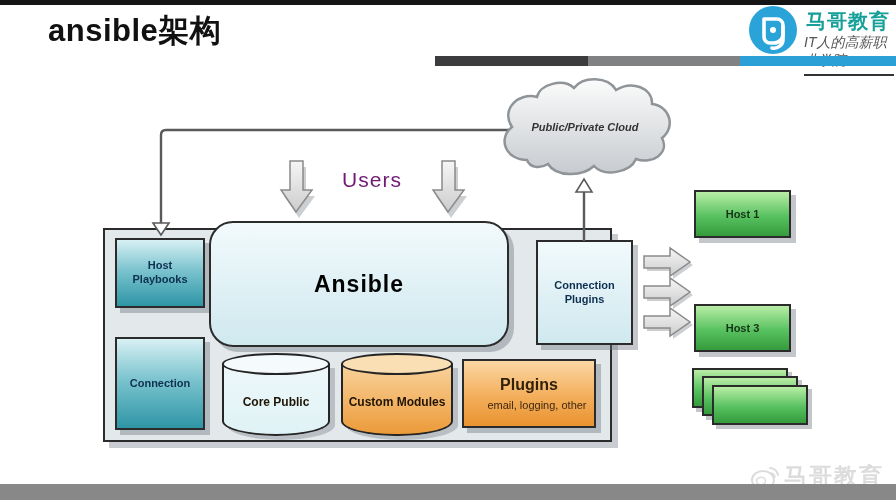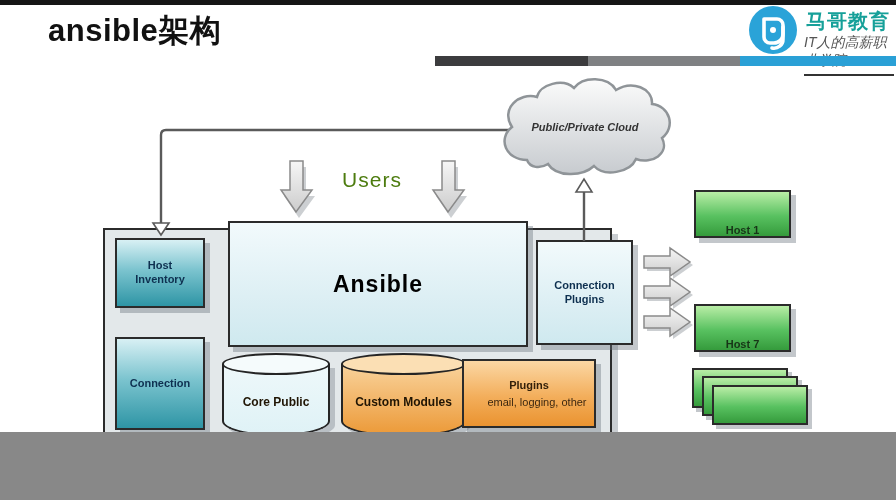--- a/index.html
+++ b/index.html
@@ -1,17 +1,17 @@
 <!DOCTYPE html>
 <html><head>
 <meta charset="utf-8">
 <style>
   html,body{margin:0;padding:0;background:#888;}
   .stage{
-    position:relative;width:896px;height:432px;margin:0 auto;
+    position:relative;width:896px;height:484px;margin:0 auto;
     background:#ffffff;overflow:hidden;
     font-family:"Liberation Sans", sans-serif;
   }
   
   .topbar{position:absolute;left:0;top:0;width:896px;height:5px;background:#151515;}
   .slide-title{
     position:absolute;left:48px;top:10px;margin:0;
     font-size:31px;font-weight:bold;color:#111;letter-spacing:0.5px;
   }
   .logo-wrap{position:absolute;left:749px;top:6px;width:48px;height:48px;}
@@ -38,72 +38,72 @@
     box-shadow:5px 5px 0 rgba(105,115,125,0.40);
   }
   .container-box{
     left:103px;top:228px;width:509px;height:214px;
     background:#e3e8ea;z-index:1;
     box-shadow:6px 6px 0 rgba(120,130,140,0.40);
   }
   .teal{background:linear-gradient(180deg,#d8f0f4 0%,#7cc4cf 45%,#2e95a5 100%);}
   .cyan{background:linear-gradient(180deg,#f2fafc 0%,#ddeff4 60%,#cfe9ef 100%);}
   .orange{background:linear-gradient(180deg,#fbd7a4 0%,#f3ae5b 55%,#ea9330 100%);}
-  .green{background:linear-gradient(180deg,#b9eda6 0%,#58c160 55%,#359b3c 100%);align-items:flex-end;}
+  .green{background:linear-gradient(180deg,#b9eda6 0%,#58c160 55%,#359b3c 100%);}
 
   .lbl-navy{font-size:11px;font-weight:bold;color:#0e3050;line-height:1.25;}
   .host-inventory{left:115px;top:238px;width:90px;height:70px;padding:0 14px;}
   .playbooks{left:115px;top:337px;width:90px;height:93px;}
-  .ansible-box{left:228px;top:221px;width:300px;height:126px;}
+  .ansible-box{left:209px;top:221px;width:300px;height:126px;border-radius:24px;}
   .ansible-box span{font-size:23px;font-weight:bold;color:#000;letter-spacing:1px;}
   .conn-plugins{left:536px;top:240px;width:97px;height:105px;padding:0 24px;}
 
   
   .cylinder{position:absolute;z-index:2;}
   .cyl-core{left:222px;top:353px;width:108px;height:83px;}
-  .cyl-custom{left:341px;top:353px;width:112px;height:83px;padding-left:13px;}
+  .cyl-custom{left:341px;top:353px;width:112px;height:83px;}
   .cyl-body{
     position:absolute;left:0;right:0;top:11px;bottom:0;box-sizing:border-box;
     border:2px solid #252525;border-top:none;
     border-radius:0 0 54px 54px / 0 0 15px 15px;
     box-shadow:5px 4px 0 rgba(105,115,125,0.35);
   }
   .cyl-top{
     position:absolute;left:0;right:0;top:0;height:22px;box-sizing:border-box;
     border:2px solid #252525;border-radius:50%;
   }
   .cyl-core .cyl-body{background:linear-gradient(180deg,#eef8fa,#dff2f6);}
   .cyl-core .cyl-top{background:#f5fbfc;}
   .cyl-custom .cyl-body{background:linear-gradient(180deg,#f9d39c,#ec9a39);}
   .cyl-custom .cyl-top{background:#fbdfb4;}
   .cyl-label{
     position:absolute;left:0;right:0;top:14px;bottom:0;
     display:flex;align-items:center;justify-content:center;
     font-size:12px;font-weight:bold;color:#201504;
   }
   .plugins-box{left:462px;top:359px;width:134px;height:69px;flex-direction:column;}
-  .plugins-title{font-size:11px;font-weight:bold;color:#33200a;margin-bottom:5px;}
+  .plugins-title{font-size:16px;font-weight:bold;color:#33200a;margin-bottom:5px;}
   .plugins-sub{font-size:11px;color:#3d2810;padding-left:16px;}
 
   
   .host{width:97px;height:48px;}
   .host span{font-size:11px;font-weight:bold;color:#173517;}
   .host-1{left:694px;top:190px;}
   .host-2{left:694px;top:248px;}
   .host-3{left:694px;top:304px;}
   .hostn{width:96px;height:40px;box-shadow:4px 4px 0 rgba(105,115,125,0.40);}
   .hostn-1{left:692px;top:368px;}
   .hostn-2{left:702px;top:376px;}
   .hostn-3{left:712px;top:385px;}
   .hostn-front{left:722px;top:393px;}
 
   
   .users-label{
     position:absolute;left:322px;top:168px;width:100px;z-index:3;
-    text-align:center;font-size:21px;color:#4d7c0f;letter-spacing:1px;
+    text-align:center;font-size:21px;color:#701a75;letter-spacing:1px;
   }
   .cloud-label{
     position:absolute;left:518px;top:121px;width:134px;z-index:4;
     text-align:center;font-size:11px;font-weight:bold;font-style:italic;color:#333;
   }
   .svg-overlay{position:absolute;left:0;top:0;z-index:3;pointer-events:none;}
 
   
   .watermark{position:absolute;left:748px;top:458px;z-index:5;display:flex;align-items:center;}
   .watermark-text{font-size:23px;font-weight:bold;color:#dcdcdc;letter-spacing:2px;}
@@ -183,21 +183,21 @@
       <polygon points="644,316 670,316 670,308 690,322 670,336 670,328 644,328" fill="url(#arrowGrad)" stroke="#8a8a8a" stroke-width="1.5"></polygon>
     </g>
   </svg>
 
   <div class="cloud-label">Public/Private Cloud</div>
   <div class="users-label">Users</div>
 
   <div class="box container-box"></div>
 
   <div class="box teal host-inventory">
-    <span class="lbl-navy">Host Inventory</span>
+    <span class="lbl-navy">Host Playbooks</span>
   </div>
 
   <div class="box teal playbooks">
     <span class="lbl-navy">Connection</span>
   </div>
 
   <div class="box cyan ansible-box">
     <span>Ansible</span>
   </div>
 
@@ -219,21 +219,21 @@
 
   <div class="box orange plugins-box">
     <div class="plugins-title">Plugins</div>
     <div class="plugins-sub">email, logging, other</div>
   </div>
 
   <div class="box green host host-1">
     <span>Host 1</span>
   </div>
   <div class="box green host host-3">
-    <span>Host 7</span>
+    <span>Host 3</span>
   </div>
 
   <div class="box green hostn hostn-1"></div>
   <div class="box green hostn hostn-2"></div>
   <div class="box green hostn hostn-3"></div>
 
   <div class="watermark">
     <svg width="36" height="36" viewBox="0 0 36 36">
       <ellipse cx="15" cy="22" rx="11" ry="9" fill="none" stroke="#dcdcdc" stroke-width="2"></ellipse>
       <ellipse cx="13" cy="23" rx="4.5" ry="3.8" fill="none" stroke="#dcdcdc" stroke-width="1.6"></ellipse>

